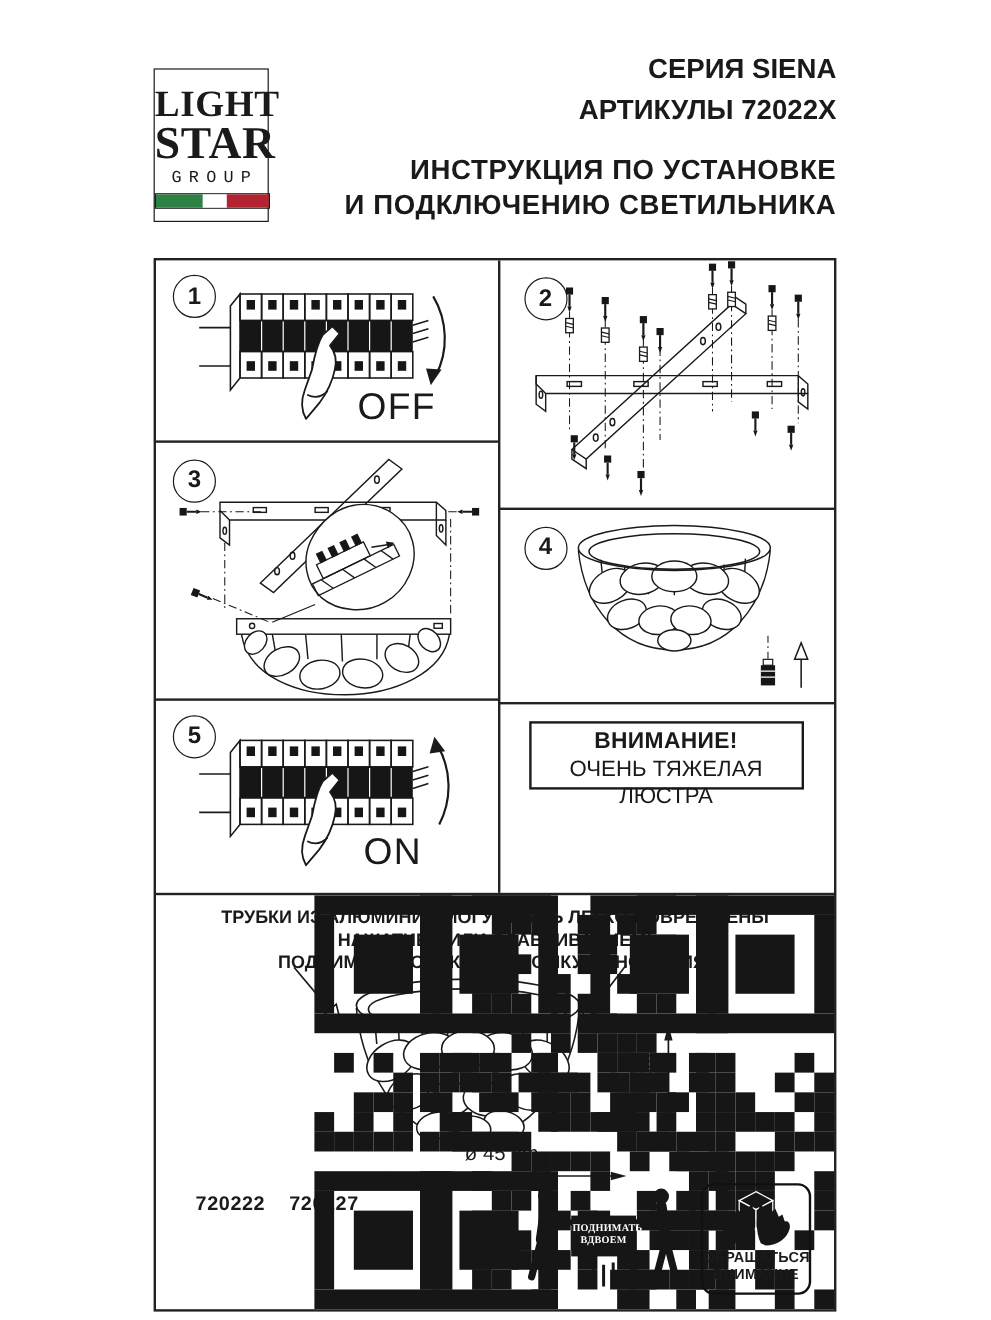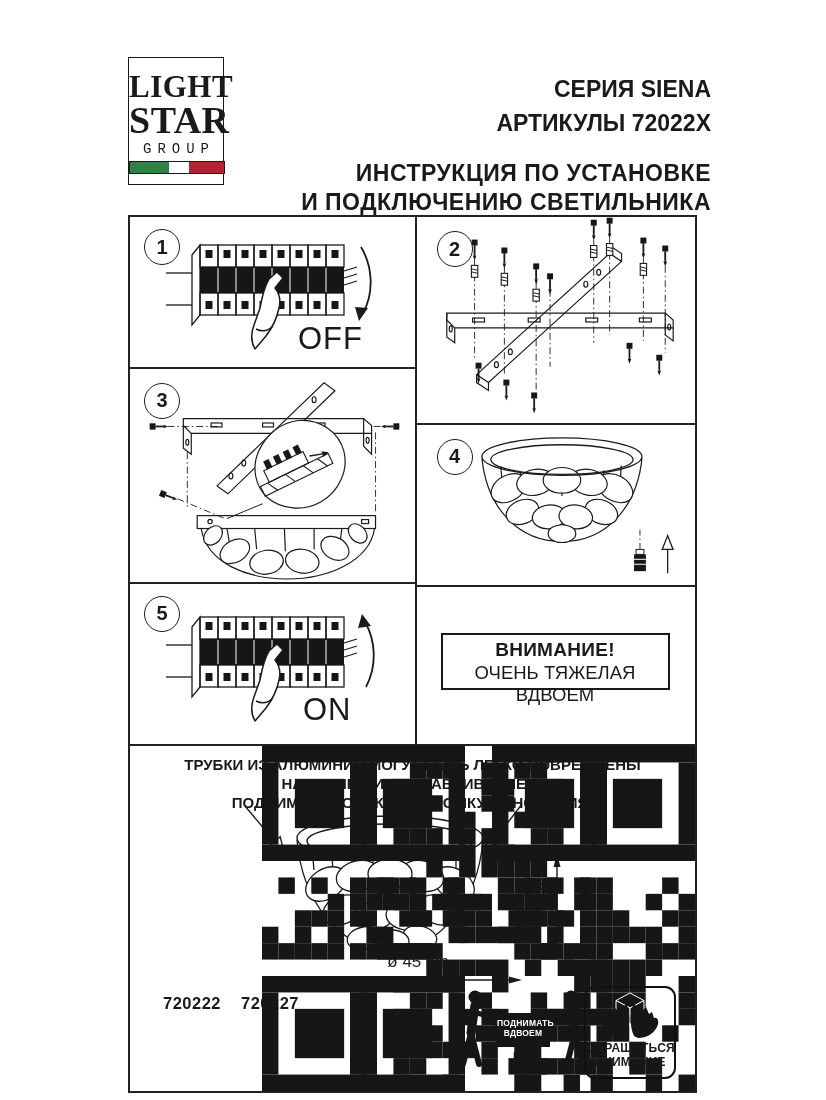--- a/index.html
+++ b/index.html
@@ -9,47 +9,47 @@
   }
   .abs{position:absolute;}
   
   .logo-box{left:128px;top:57px;width:96px;height:128px;border:1.8px solid #1a1a1a;
     box-sizing:border-box;text-align:center;}
   .logo-w1{font-family:"Liberation Serif",serif;font-weight:700;font-size:31px;letter-spacing:.5px;line-height:30px;margin-top:14px;}
   .logo-w2{font-family:"Liberation Serif",serif;font-weight:700;font-size:38px;letter-spacing:.5px;line-height:36px;margin-top:0px;}
   .logo-w3{font-size:14px;letter-spacing:6px;margin-top:3px;text-indent:6px;font-family:Liberation Mono, monospace;}
   .logo-flag{width:94px;height:11px;border:1px solid #1a1a1a;margin:4px auto 0 auto;display:flex;}
   .logo-flag div{height:100%;}
-  .hdr{right:115px;text-align:right;font-weight:700;margin-top:32px;}
+  .hdr{right:129px;text-align:right;font-weight:700;}
   .hdr-series{top:44px;font-size:23px;}
   .hdr-articles{top:78px;font-size:23px;}
   .hdr-t1{top:128px;font-size:23px;letter-spacing:.5px;}
   .hdr-t2{top:157px;font-size:23px;letter-spacing:.5px;}
   
   .grid{left:128px;top:215px;width:569px;height:878px;border:2px solid #222;box-sizing:border-box;}
   .gline{background:#222;position:absolute;}
   .panel{position:absolute;}
   .panel svg{position:absolute;left:0;top:0;width:100%;height:100%;}
   .badge{position:absolute;width:34px;height:34px;border:1.7px solid #1a1a1a;border-radius:50%;
     font-size:20px;font-weight:700;display:flex;align-items:center;justify-content:center;background:#fff;z-index:2;}
   .switch-label{position:absolute;font-size:31px;letter-spacing:1px;font-weight:400;z-index:2;}
   
   .attention-box{position:absolute;left:24px;top:14px;width:229px;height:57px;border:2px solid #1a1a1a;
-    box-sizing:border-box;text-align:center;margin-top:32px;}
+    box-sizing:border-box;text-align:center;}
   .attention-title{font-size:19px;font-weight:700;margin-top:4px;letter-spacing:.3px;}
   .attention-sub{font-size:18.5px;font-weight:400;margin-top:1px;}
   .notes{position:absolute;left:26px;top:86px;font-size:14.5px;line-height:18.5px;}
   
   .caution{position:absolute;left:0;top:9px;width:100%;text-align:center;font-weight:700;font-size:15px;line-height:19px;}
   .dim-dia{position:absolute;left:229px;top:206px;width:118px;text-align:center;font-size:17px;}
   .dim-h{position:absolute;left:378px;top:144px;width:60px;height:17px;text-align:center;font-size:15px;
     transform:rotate(-90deg);}
   .article{position:absolute;top:248px;width:60px;text-align:center;font-weight:700;font-size:16.5px;letter-spacing:.5px;}
   .qr{position:absolute;top:270px;width:58px;height:58px;}
-  .lift{position:absolute;left:328px;top:240px;width:130px;height:92px;}
+  .lift{position:absolute;left:308px;top:240px;width:130px;height:92px;font-family:Liberation Serif, serif;}
   .lift-sign-text{position:absolute;left:39px;top:32px;width:52px;text-align:center;color:#fff;
     font-size:8.5px;font-weight:700;line-height:10px;letter-spacing:.2px;z-index:2;}
   .care-box{position:absolute;left:454px;top:240px;width:92px;height:93px;border:2.5px solid #111;
     border-radius:11px;box-sizing:border-box;text-align:center;}
   .care-text{position:absolute;left:0;top:53px;width:100%;font-size:12px;font-weight:700;line-height:14.5px;letter-spacing:.2px;}
 </style>
 </head>
 <body>
 
 <div class="abs logo-box">
@@ -391,21 +391,21 @@
         <path d="M236,98 C247,77 246,52 235,33" fill="none" stroke="#1a1a1a" stroke-width="1.8"></path>
         <polygon points="232,25 228,39 241,37" fill="#1a1a1a"></polygon>
       </g>
     </svg>
     <div class="switch-label" style="left:173px;top:108px">ON</div>
   </div>
 
   <div class="panel" style="left:286.5px;top:369.5px;width:282px;height:157px">
     <div class="attention-box">
       <div class="attention-title">ВНИМАНИЕ!</div>
-      <div class="attention-sub">ОЧЕНЬ ТЯЖЕЛАЯ ВДВОЕМ</div>
+      <div class="attention-sub">ОЧЕНЬ ТЯЖЕЛАЯ ЛЮСТРА</div>
     </div>
   </div>
 
   <div class="panel" style="left:0;top:528.5px;width:565px;height:345px">
     <div class="caution">
       <div>ТРУБКИ ИЗ АЛЮМИНИЯ МОГУТ БЫТЬ ЛЕГКО ПОВРЕЖДЕНЫ</div>
       <div>НАЖАТИЕМ ИЛИ СДАВЛИВАНИЕМ!</div>
       <div>ПОДНИМАТЬ ТОЛЬКО ЗА КРОМКУ ОСНОВАНИЯ!</div>
     </div>
 

